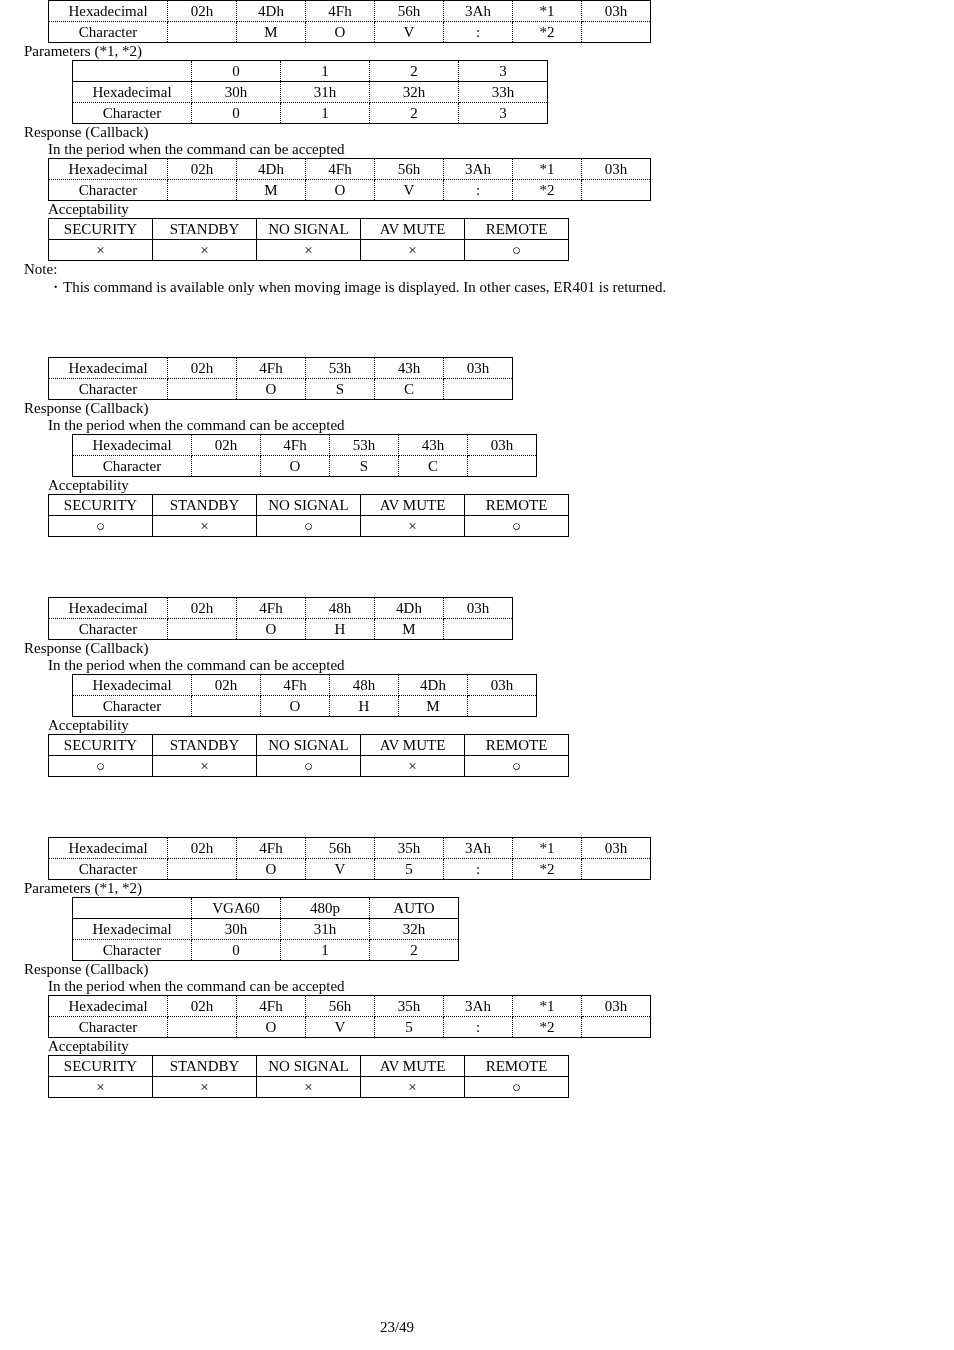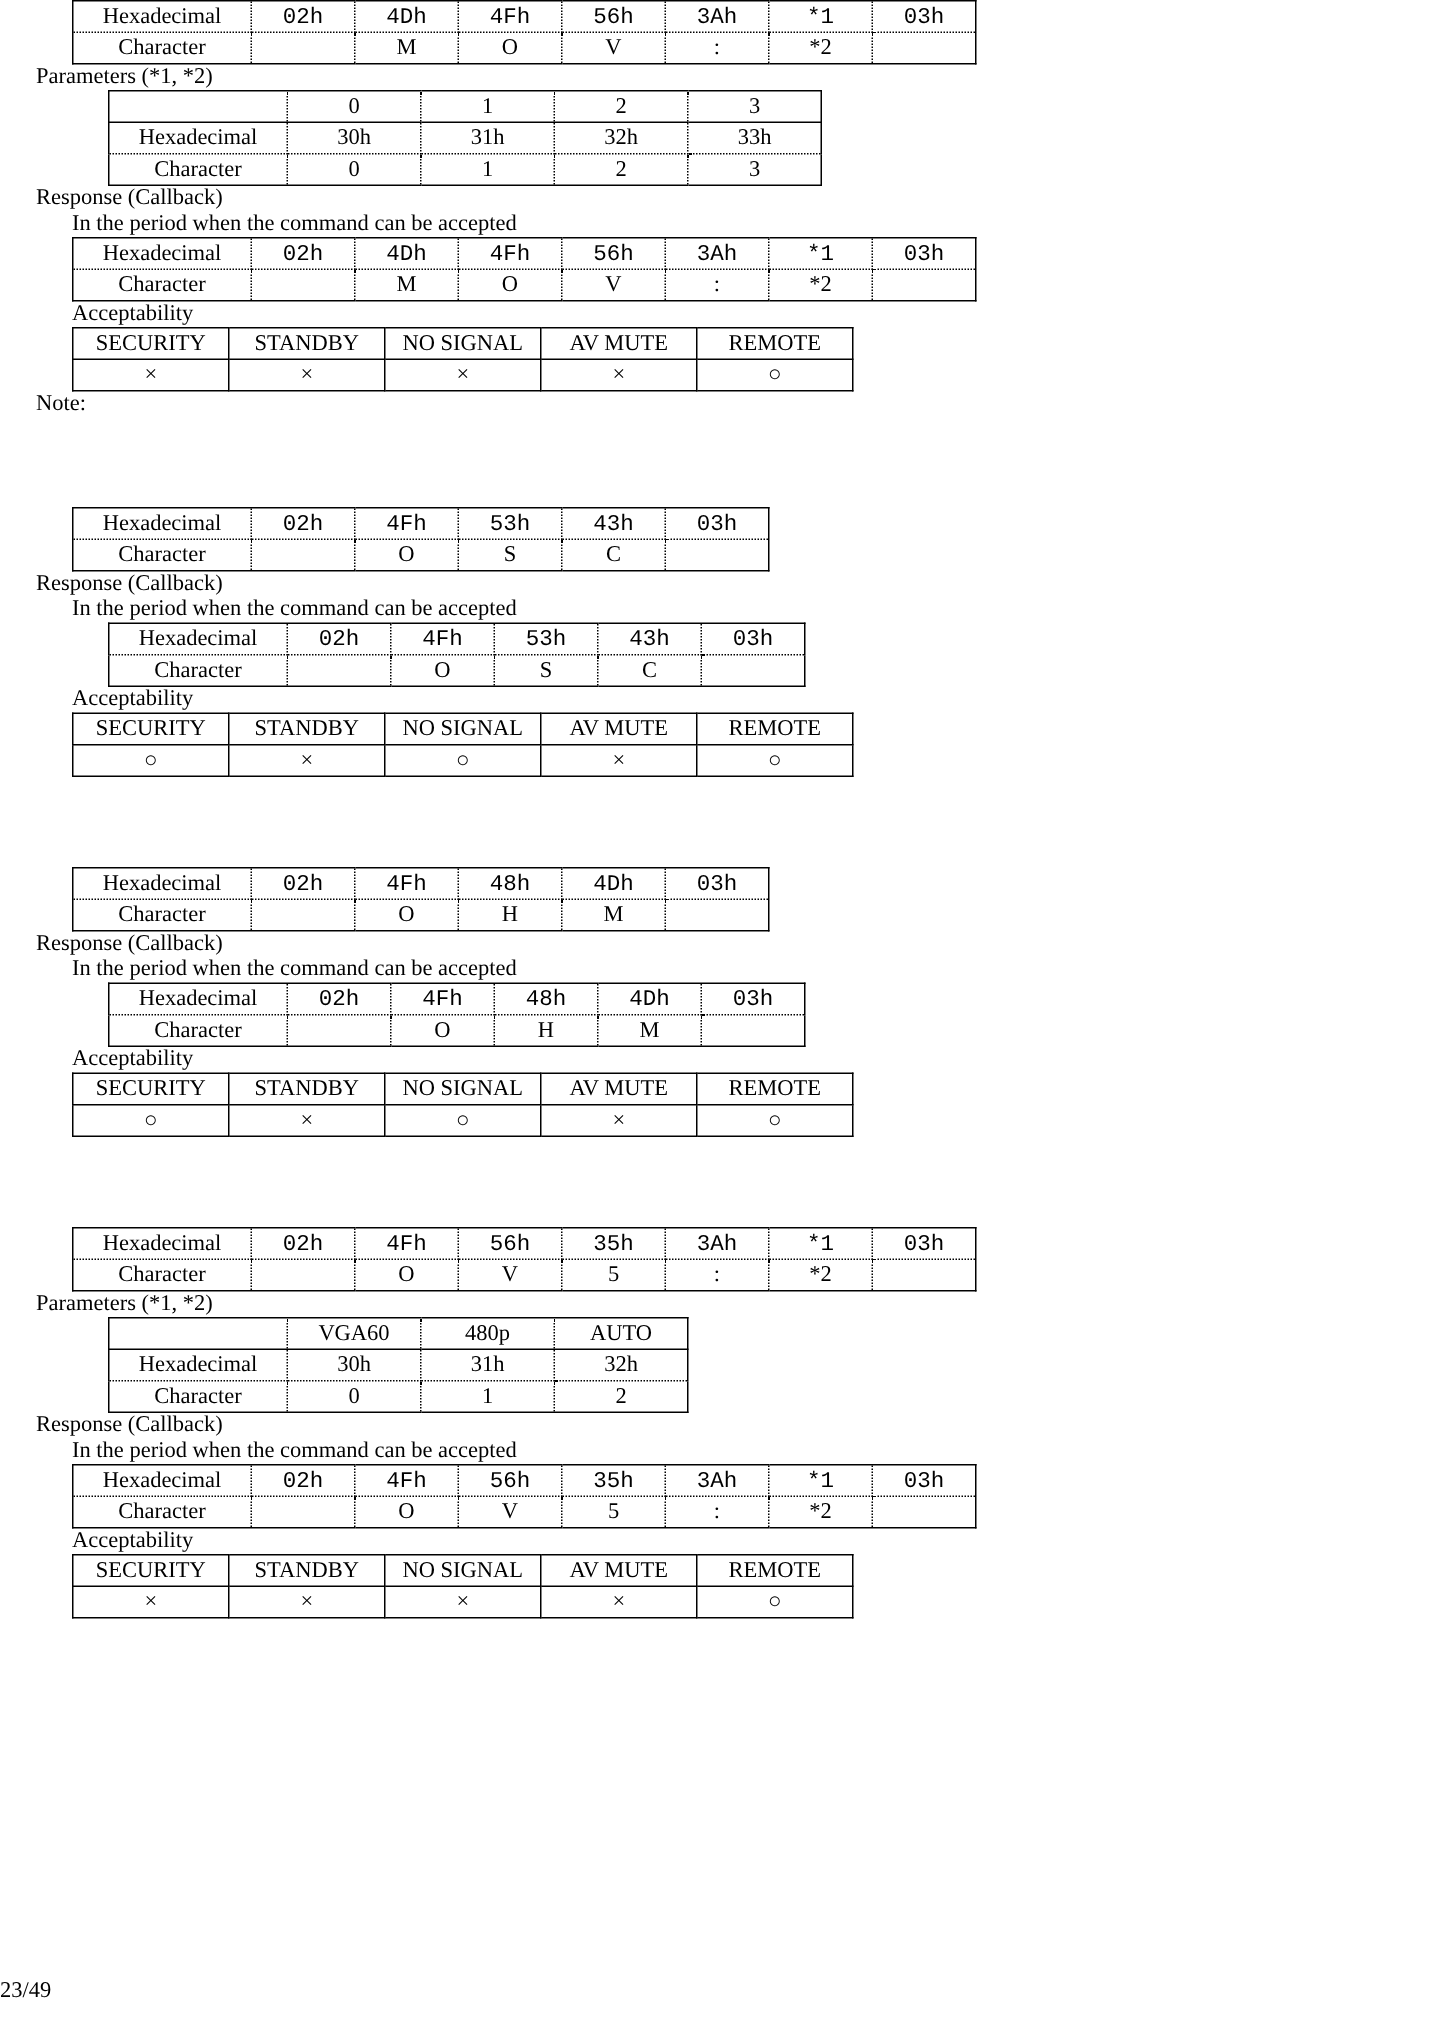--- a/index.html
+++ b/index.html
@@ -53,26 +53,27 @@
   .indent1 { margin-left: 24px; }
   .indent2 { margin-left: 48px; }
 
   .section-gap { height: 60px; }
 
   .footer {
     position: absolute;
     bottom: 14px;
     left: 0;
     width: 794px;
+    text-align: center;
     font-size: 15px;
   }
 
   
   .w-lbl { width: 110px; }
-  .w-sm { width: 60px; font-family: Liberation Mono, monospace; }
+  .w-sm { width: 60px; }
   .w-md { width: 80px; }
   .w-big { width: 95px; font-family: Liberation Serif, serif; }
 
   .circle { font-size:14px; }
 </style>
 </head>
 <body>
 
 <div class="page">
 
@@ -175,20 +176,21 @@
         <td>×</td>
         <td>×</td>
         <td>×</td>
         <td>×</td>
         <td class="circle">○</td>
       </tr>
     </tbody>
       </table>
   </div>
   <div>Note:</div>
+  <div class="indent1">・This command is available only when moving image is displayed. In other cases, ER401 is returned.</div>
 
   <div class="section-gap"></div>
 
   <div class="indent1">
     <table class="t dotted">
       <tbody>
           <tr class="hex">
         <td class="w-lbl">Hexadecimal</td>
         <td class="w-sm">02h</td>
         <td class="w-sm">4Fh</td>

